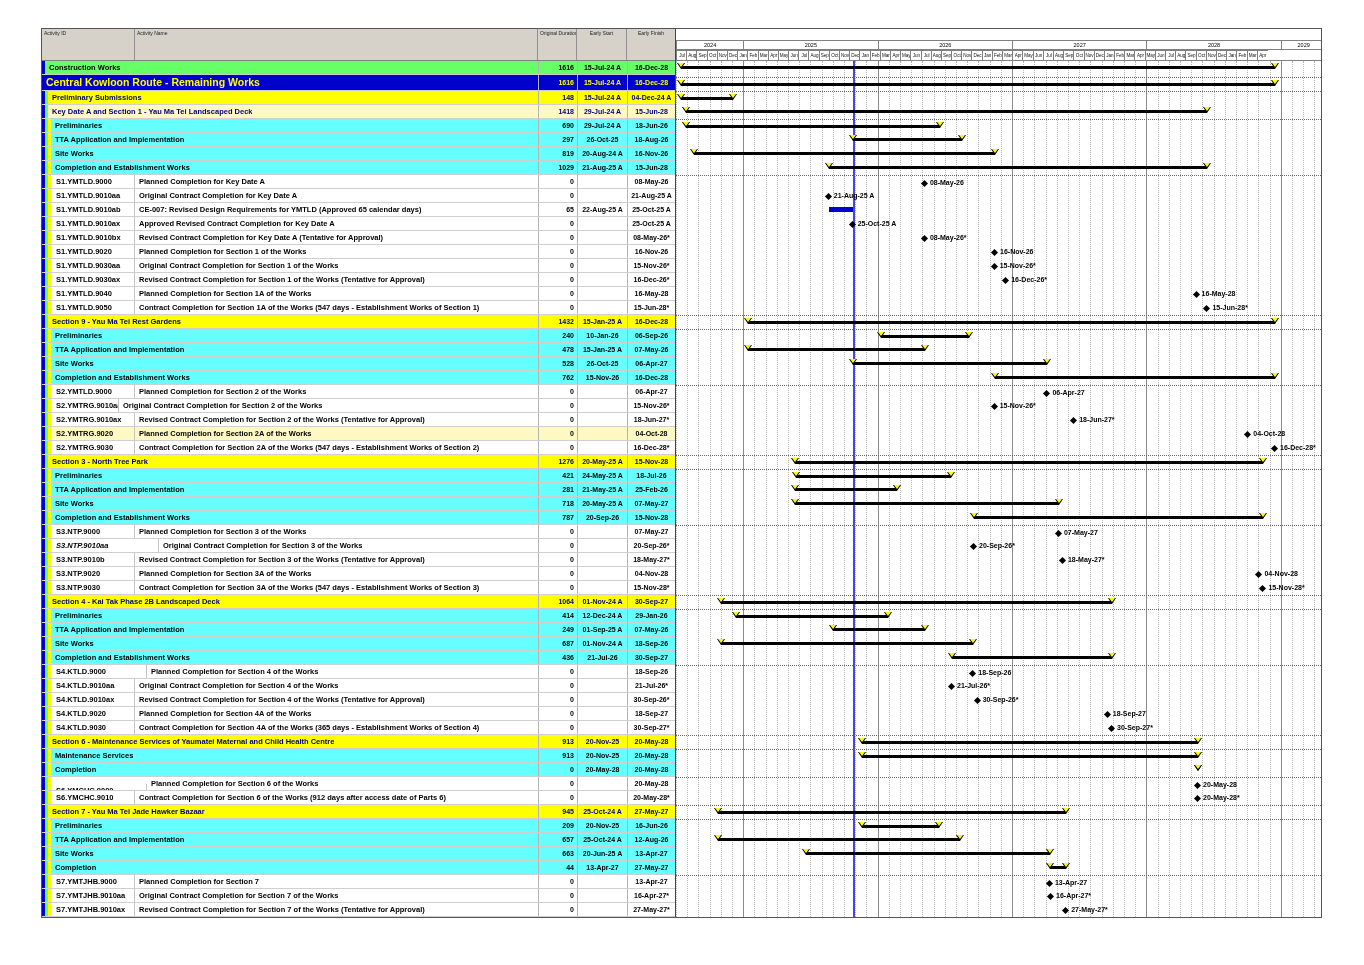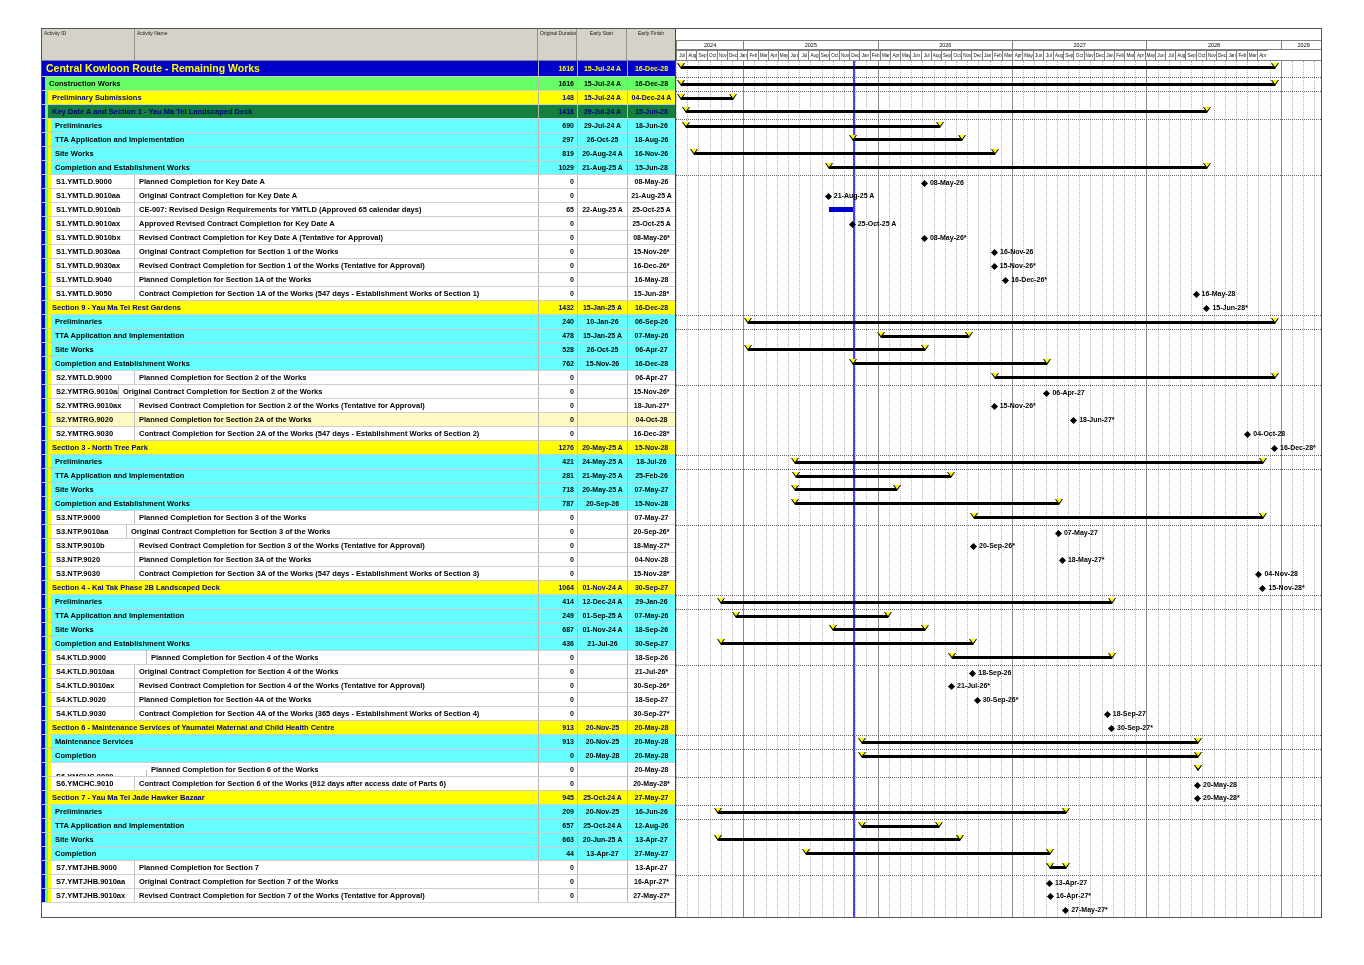--- a/index.html
+++ b/index.html
@@ -55,48 +55,48 @@
 
     <div class="table-pane">
       <div class="t-header">
         <div class="hc c-id">Activity ID</div>
         <div class="hc c-name">Activity Name</div>
         <div class="hc c-dur">Original Duration</div>
         <div class="hc c-start">Early Start</div>
         <div class="hc c-fin">Early Finish</div>
       </div>
       <div id="table-rows">
-          <div class="trow lvl0" style="background: rgb(0, 0, 205); color: rgb(255, 255, 0);">
-            <div class="namearea">
-              <div class="namespan">Central Kowloon Route - Remaining Works</div>
+          <div class="trow" style="background: rgb(102, 255, 102); color: rgb(0, 0, 0);">
+            <div class="stripe" style="width: 3px; background: rgb(0, 0, 205);"></div>
+            <div class="namearea">
+              <div class="namespan">Construction Works</div>
             </div>
             <div class="cell dur" style="font-size: 7px;">1616</div>
             <div class="cell start" style="font-size: 7px;">15-Jul-24 A</div>
             <div class="cell fin" style="font-size: 7px;">16-Dec-28</div>
           </div>
-          <div class="trow" style="background: rgb(102, 255, 102); color: rgb(0, 0, 0);">
-            <div class="stripe" style="width: 3px; background: rgb(0, 0, 205);"></div>
-            <div class="namearea">
-              <div class="namespan">Construction Works</div>
+          <div class="trow lvl0" style="background: rgb(0, 0, 205); color: rgb(255, 255, 0);">
+            <div class="namearea">
+              <div class="namespan">Central Kowloon Route - Remaining Works</div>
             </div>
             <div class="cell dur" style="font-size: 7px;">1616</div>
             <div class="cell start" style="font-size: 7px;">15-Jul-24 A</div>
             <div class="cell fin" style="font-size: 7px;">16-Dec-28</div>
           </div>
           <div class="trow" style="background: rgb(255, 255, 0); color: rgb(0, 0, 128);">
             <div class="stripe" style="width: 3px; background: rgb(0, 0, 205);"></div>
             <div class="stripe" style="width: 3px; background: rgb(102, 255, 102);"></div>
             <div class="namearea">
               <div class="namespan">Preliminary Submissions</div>
             </div>
             <div class="cell dur" style="font-size: 7px;">148</div>
             <div class="cell start" style="font-size: 7px;">15-Jul-24 A</div>
             <div class="cell fin" style="font-size: 7px;">04-Dec-24 A</div>
           </div>
-          <div class="trow" style="background: #15803d; color: rgb(0, 0, 128);">
+          <div class="trow" style="background: #fef9c3; color: rgb(0, 0, 128);">
             <div class="stripe" style="width: 3px; background: rgb(0, 0, 205);"></div>
             <div class="stripe" style="width: 3px; background: rgb(102, 255, 102);"></div>
             <div class="namearea">
               <div class="namespan">Key Date A and Section 1 - Yau Ma Tei Landscaped Deck</div>
             </div>
             <div class="cell dur" style="font-size: 7px;">1418</div>
             <div class="cell start" style="font-size: 7px;">29-Jul-24 A</div>
             <div class="cell fin" style="font-size: 7px;">15-Jun-28</div>
           </div>
           <div class="trow" style="background: rgb(102, 255, 255); color: rgb(0, 0, 0);">
@@ -201,20 +201,32 @@
             </div>
             <div class="cell dur" style="font-size: 7px;">0</div>
             <div class="cell start" style="font-size: 7px;"></div>
             <div class="cell fin" style="font-size: 7px;">08-May-26*</div>
           </div>
           <div class="trow" style="background: rgb(255, 255, 255); color: rgb(0, 0, 0);">
             <div class="stripe" style="width: 3px; background: rgb(0, 0, 205);"></div>
             <div class="stripe" style="width: 3px; background: rgb(102, 255, 102);"></div>
             <div class="stripe" style="width: 3px; background: rgb(255, 255, 0);"></div>
             <div class="namearea">
+              <div class="idspan" style="width: 84px;">S1.YMTLD.9020</div>
+              <div class="namespan">Planned Completion for Section 1 of the Works</div>
+            </div>
+            <div class="cell dur" style="font-size: 7px;">0</div>
+            <div class="cell start" style="font-size: 7px;"></div>
+            <div class="cell fin" style="font-size: 7px;">16-Nov-26</div>
+          </div>
+          <div class="trow" style="background: rgb(255, 255, 255); color: rgb(0, 0, 0);">
+            <div class="stripe" style="width: 3px; background: rgb(0, 0, 205);"></div>
+            <div class="stripe" style="width: 3px; background: rgb(102, 255, 102);"></div>
+            <div class="stripe" style="width: 3px; background: rgb(255, 255, 0);"></div>
+            <div class="namearea">
               <div class="idspan" style="width: 84px;">S1.YMTLD.9030aa</div>
               <div class="namespan">Original Contract Completion for Section 1 of the Works</div>
             </div>
             <div class="cell dur" style="font-size: 7px;">0</div>
             <div class="cell start" style="font-size: 7px;"></div>
             <div class="cell fin" style="font-size: 7px;">15-Nov-26*</div>
           </div>
           <div class="trow" style="background: rgb(255, 255, 255); color: rgb(0, 0, 0);">
             <div class="stripe" style="width: 3px; background: rgb(0, 0, 205);"></div>
             <div class="stripe" style="width: 3px; background: rgb(102, 255, 102);"></div>
@@ -429,21 +441,21 @@
             </div>
             <div class="cell dur" style="font-size: 7px;">0</div>
             <div class="cell start" style="font-size: 7px;"></div>
             <div class="cell fin" style="font-size: 7px;">07-May-27</div>
           </div>
           <div class="trow" style="background: rgb(255, 255, 255); color: rgb(0, 0, 0);">
             <div class="stripe" style="width: 3px; background: rgb(0, 0, 205);"></div>
             <div class="stripe" style="width: 3px; background: rgb(102, 255, 102);"></div>
             <div class="stripe" style="width: 3px; background: rgb(255, 255, 0);"></div>
             <div class="namearea">
-              <div class="idspan" style="width: 76px;">S3.NTP.9010aa</div>
+              <div class="idspan" style="width: 108px; font-style: italic;">S3.NTP.9010aa</div>
               <div class="namespan">Original Contract Completion for Section 3 of the Works</div>
             </div>
             <div class="cell dur" style="font-size: 7px;">0</div>
             <div class="cell start" style="font-size: 7px;"></div>
             <div class="cell fin" style="font-size: 7px;">20-Sep-26*</div>
           </div>
           <div class="trow" style="background: rgb(255, 255, 255); color: rgb(0, 0, 0);">
             <div class="stripe" style="width: 3px; background: rgb(0, 0, 205);"></div>
             <div class="stripe" style="width: 3px; background: rgb(102, 255, 102);"></div>
             <div class="stripe" style="width: 3px; background: rgb(255, 255, 0);"></div>

